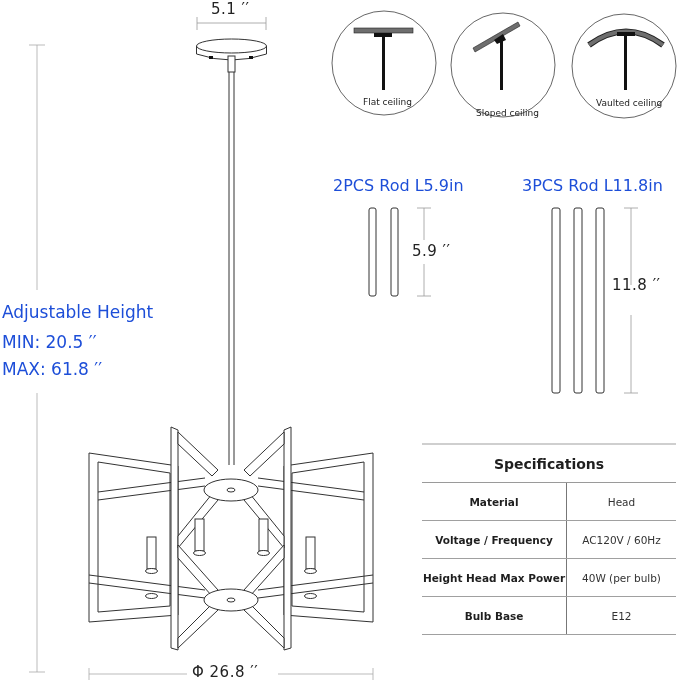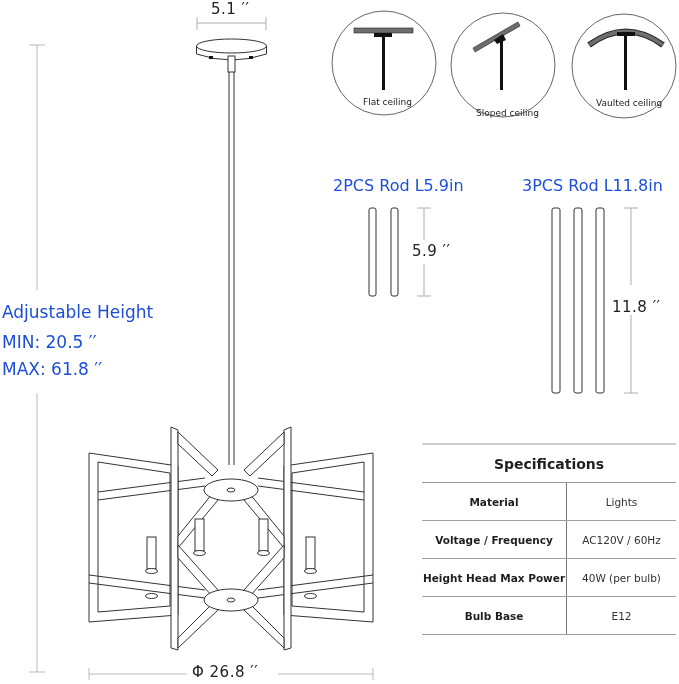--- a/index.html
+++ b/index.html
@@ -140,41 +140,41 @@
     <line x1="631" y1="208" x2="631" y2="285"></line>
     <line x1="631" y1="315" x2="631" y2="393"></line>
     <line x1="624" y1="208" x2="638" y2="208"></line>
     <line x1="624" y1="393" x2="638" y2="393"></line>
   </g>
 </svg>
 
 <div class="abs dim-text" style="left:211px; top:0px;">5.1 ′′</div>
 <div class="abs dim-text" style="left:192px; top:663px;">Φ 26.8 ′′</div>
 <div class="abs dim-text" style="left:412px; top:242px;">5.9 ′′</div>
-<div class="abs dim-text" style="left:612px; top:298px;">11.8 ′′</div>
+<div class="abs dim-text" style="left:612px; top:276px;">11.8 ′′</div>
 
 <div class="abs big-text" style="left:2px; top:302px;">Adjustable Height</div>
 <div class="abs big-text" style="left:2px; top:332px;">MIN:  20.5 ′′</div>
 <div class="abs big-text" style="left:2px; top:359px;">MAX: 61.8 ′′</div>
 
 <div class="abs cap" style="left:363px; top:97px;">Flat ceiling</div>
 <div class="abs cap" style="left:476px; top:97px;margin-top:11px;">Sloped ceiling</div>
 <div class="abs cap" style="left:596px; top:98px;">Vaulted ceiling</div>
 
 <div class="abs big-text" style="left:333px; top:176px; font-size:16px;">2PCS Rod L5.9in</div>
 <div class="abs big-text" style="left:522px; top:176px; font-size:16px;">3PCS Rod L11.8in</div>
 
 <table class="specs">
   <tbody>
       <tr>
         <th colspan="2">Specifications</th>
       </tr>
   <tr>
     <td class="k">Material</td>
-    <td class="v">Lights</td>
+    <td class="v">Head</td>
   </tr>
   <tr>
     <td class="k">Voltage / Frequency</td>
     <td class="v">AC120V / 60Hz</td>
   </tr>
   <tr>
     <td class="k">Height Head Max Power</td>
     <td class="v">40W (per bulb)</td>
   </tr>
   <tr>

